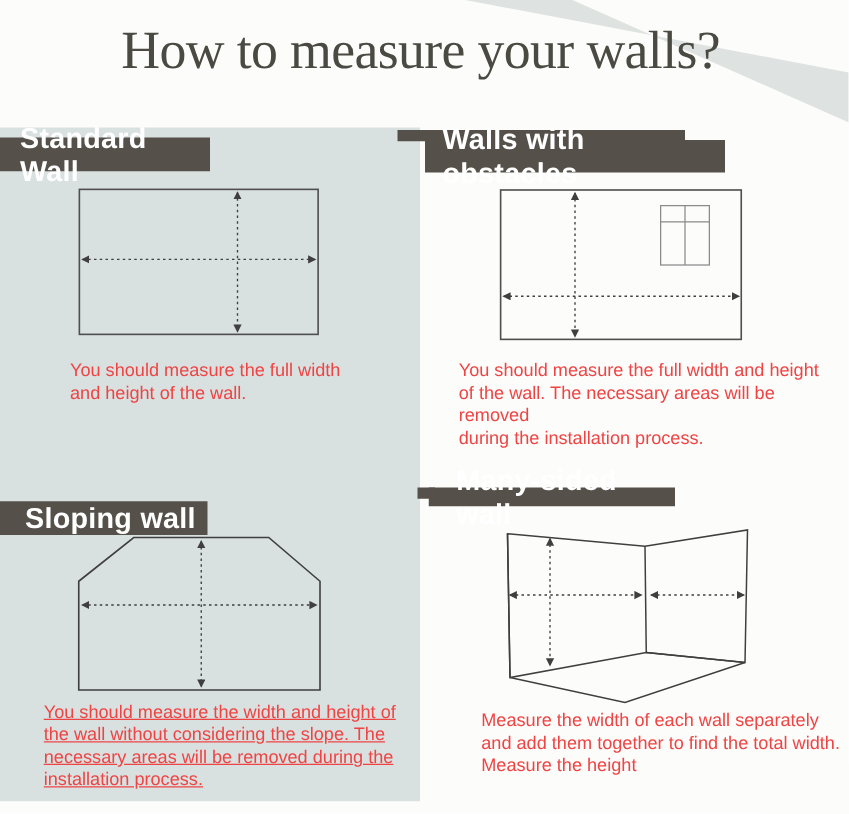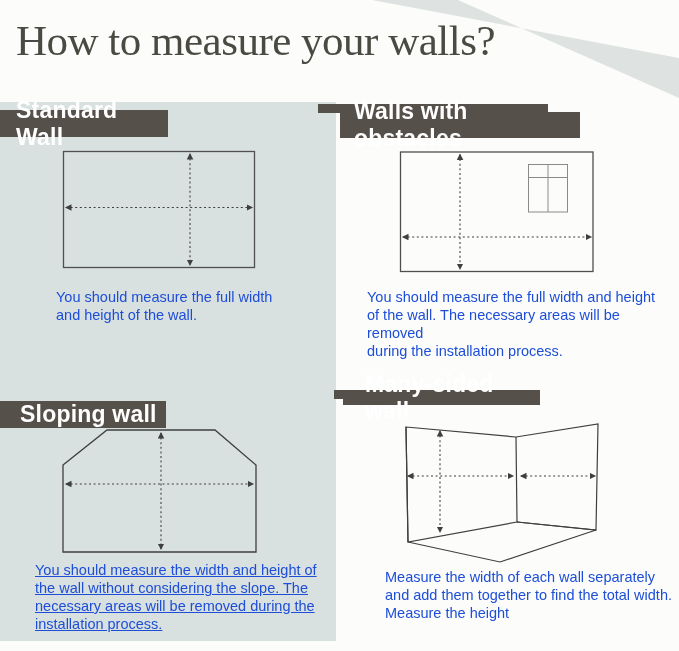--- a/index.html
+++ b/index.html
@@ -9,31 +9,31 @@
     font-family:"Liberation Sans", sans-serif;
   }
   .ribbon-svg{position:absolute;top:0;left:0;}
   #panel-left{
     position:absolute;left:0;top:102px;width:336px;height:539px;
     background:#d9e0e0;
   }
   #title{
     position:absolute;left:16px;top:16px;width:560px;
     font-family:"Liberation Serif","DejaVu Serif",serif;
-    font-size:43px;color:#4a4a43;text-align:left;white-space:nowrap;
+    font-size:43px;color:#4a4a43;text-align:right;white-space:nowrap;
     letter-spacing:-0.5px;
   }
   .hdr{
     position:absolute;background:#56504a;color:#ffffff;
     font-weight:700;font-size:23px;letter-spacing:0.2px;
     display:flex;align-items:center;box-sizing:border-box;
   }
   .hdr-tab{position:absolute;background:#56504a;}
   .desc{
-    position:absolute;color:#1d4ed8;font-size:14.5px;line-height:18px;
+    position:absolute;color:#ef4444;font-size:14.5px;line-height:18px;
     white-space:pre-line;
   }
   .diagram{position:absolute;}
 </style>
 </head>
 <body>
 
 <div id="page">
 
   <svg class="ribbon-svg" width="679" height="130">

